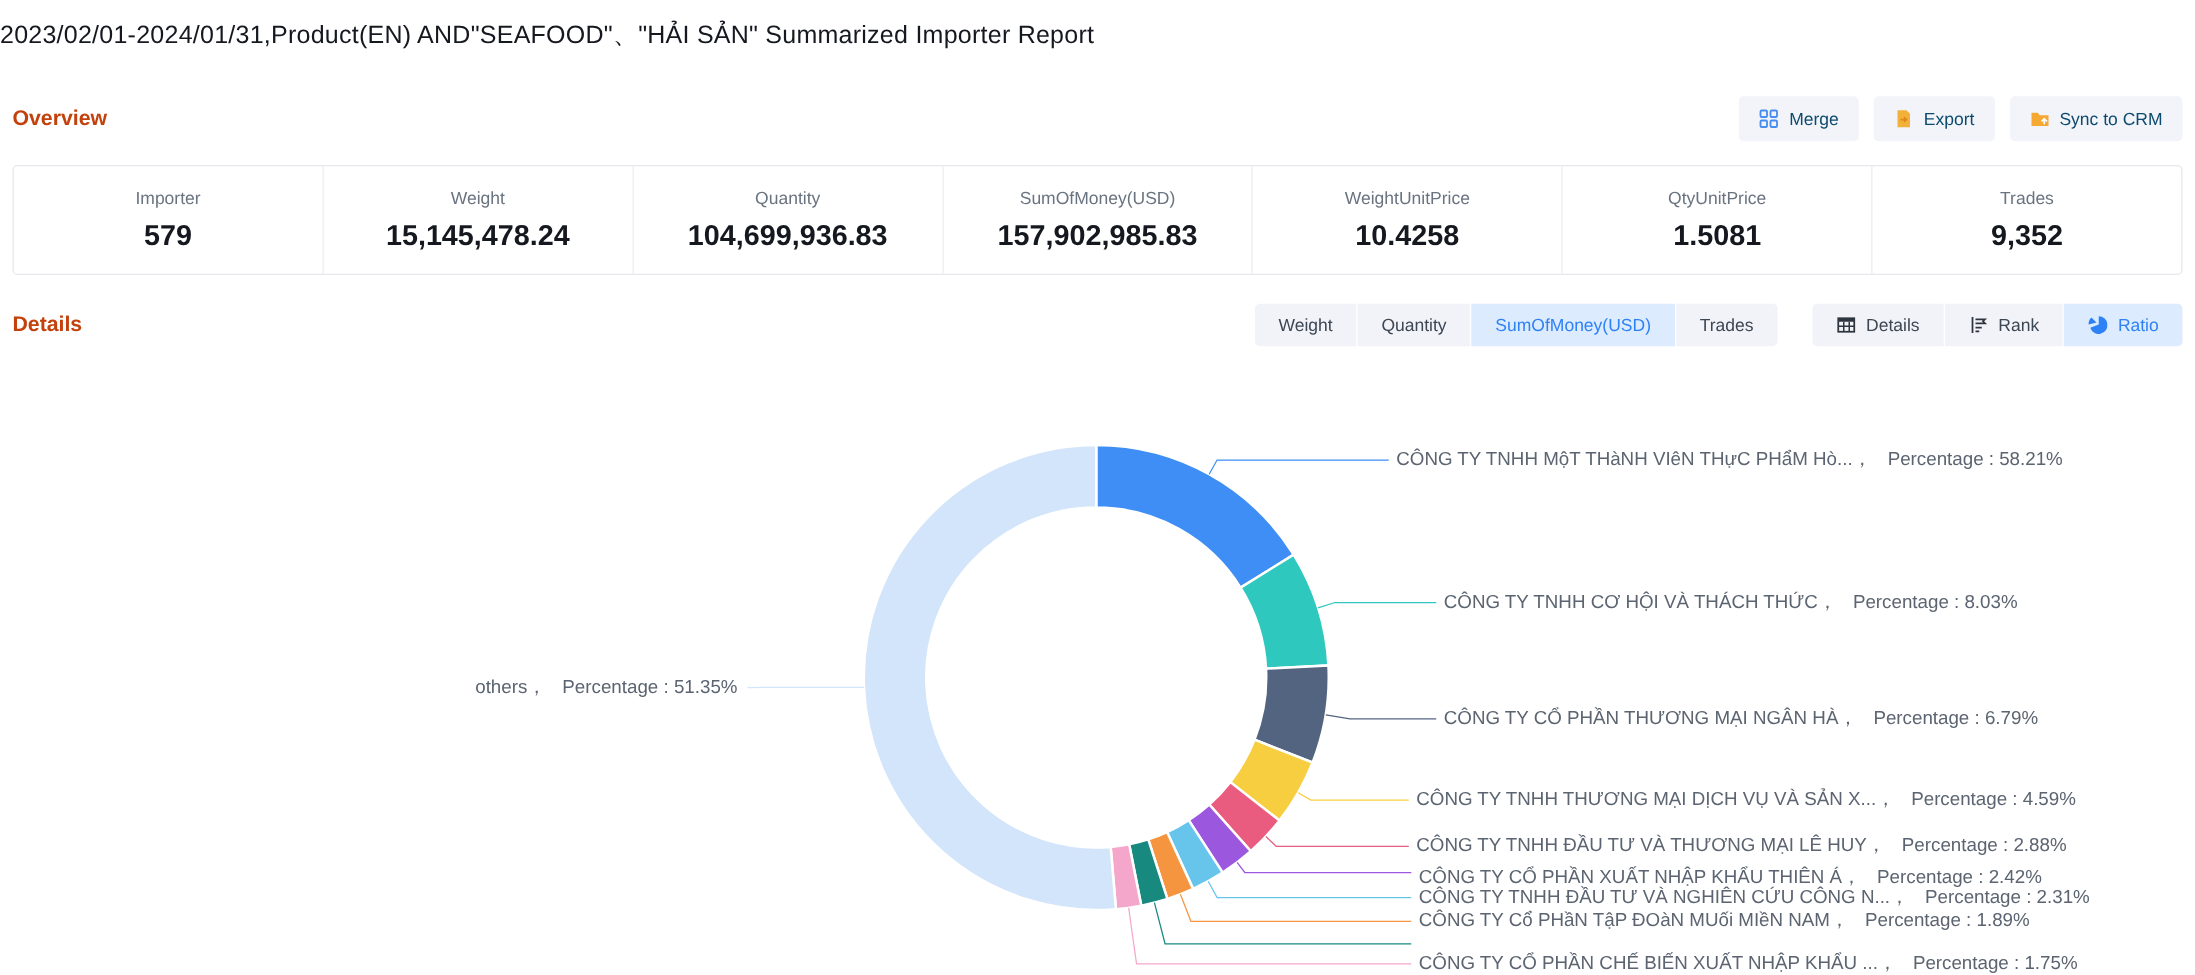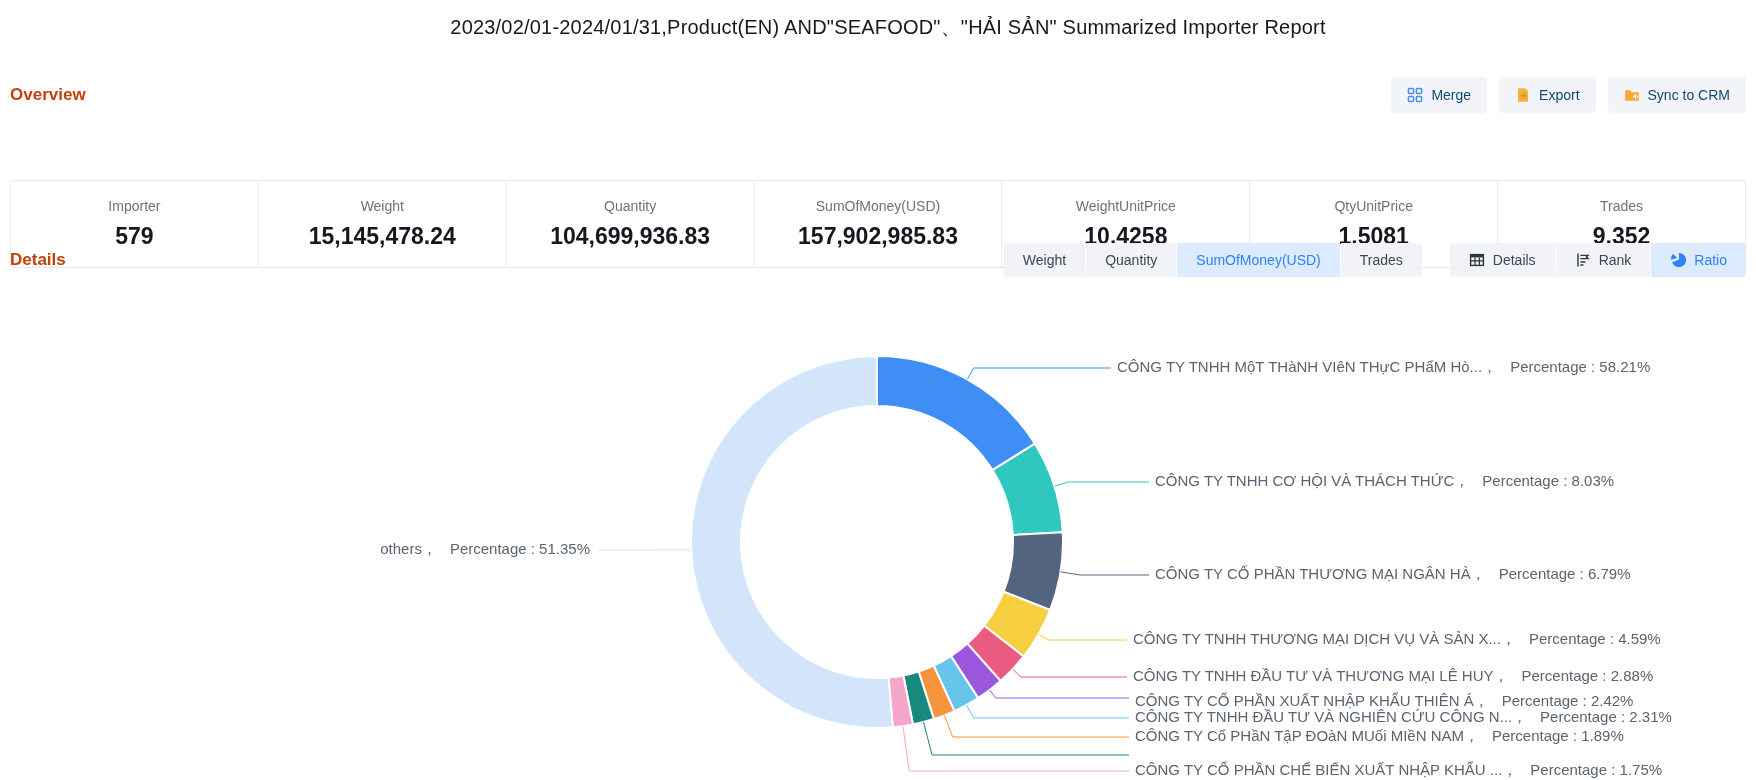--- a/index.html
+++ b/index.html
@@ -1,32 +1,32 @@
 <!DOCTYPE html>
 <html><head>
 <meta charset="utf-8">
 <style>
   html,body{margin:0;padding:0;background:#fff;}
   body{font-family:"Liberation Sans",sans-serif;-webkit-font-smoothing:antialiased;}
   .page{position:relative;width:1756px;height:780px;background:#fff;overflow:hidden;}
 
-  .title{position:absolute;top:14px;left:0;right:0;text-align:center;
-         font-size:20px;font-weight:500;color:#15181f;letter-spacing:.2px;padding-left:20px;}
+  .title{position:absolute;top:14px;left:0;right:0;
+         font-size:20px;font-weight:500;color:#15181f;letter-spacing:.2px;}
 
   .overview-row{position:absolute;top:74px;left:10px;right:10px;height:42px;
                 display:flex;align-items:center;justify-content:space-between;}
   .section-heading{font-size:17px;font-weight:700;color:#c2410c;}
   .btn-group{display:flex;gap:12px;}
   .btn{display:inline-flex;align-items:center;gap:8px;background:#f2f4f9;
        border:none;border-radius:4px;height:36px;padding:0 16px;
        font-size:14px;color:#0c4a6e;cursor:pointer;font-family:inherit;}
   .btn svg{display:block;}
 
   .stats-card{position:absolute;top:132px;left:10px;right:10px;height:86px;
-              border:1px solid #e5e8ec;border-radius:4px;display:flex;background:#fff;margin-top:48px;}
+              border:1px solid #e5e8ec;border-radius:4px;display:flex;background:#fff;}
   .stat{flex:1;display:flex;flex-direction:column;align-items:center;justify-content:center;gap:9px;}
   .stat + .stat{border-left:1px solid #ebedf1;}
   .stat-label{font-size:14px;color:#6a7380;}
   .stat-value{font-size:23px;font-weight:700;color:#15181f;}
 
   .details-row{position:absolute;top:240px;left:10px;right:10px;height:40px;
                display:flex;align-items:center;}
   .tab-groups{margin-left:auto;display:flex;gap:28px;align-items:center;}
   .seg-group{display:flex;gap:1px;}
   .seg{display:inline-flex;align-items:center;gap:8px;height:34px;padding:0 19px;

